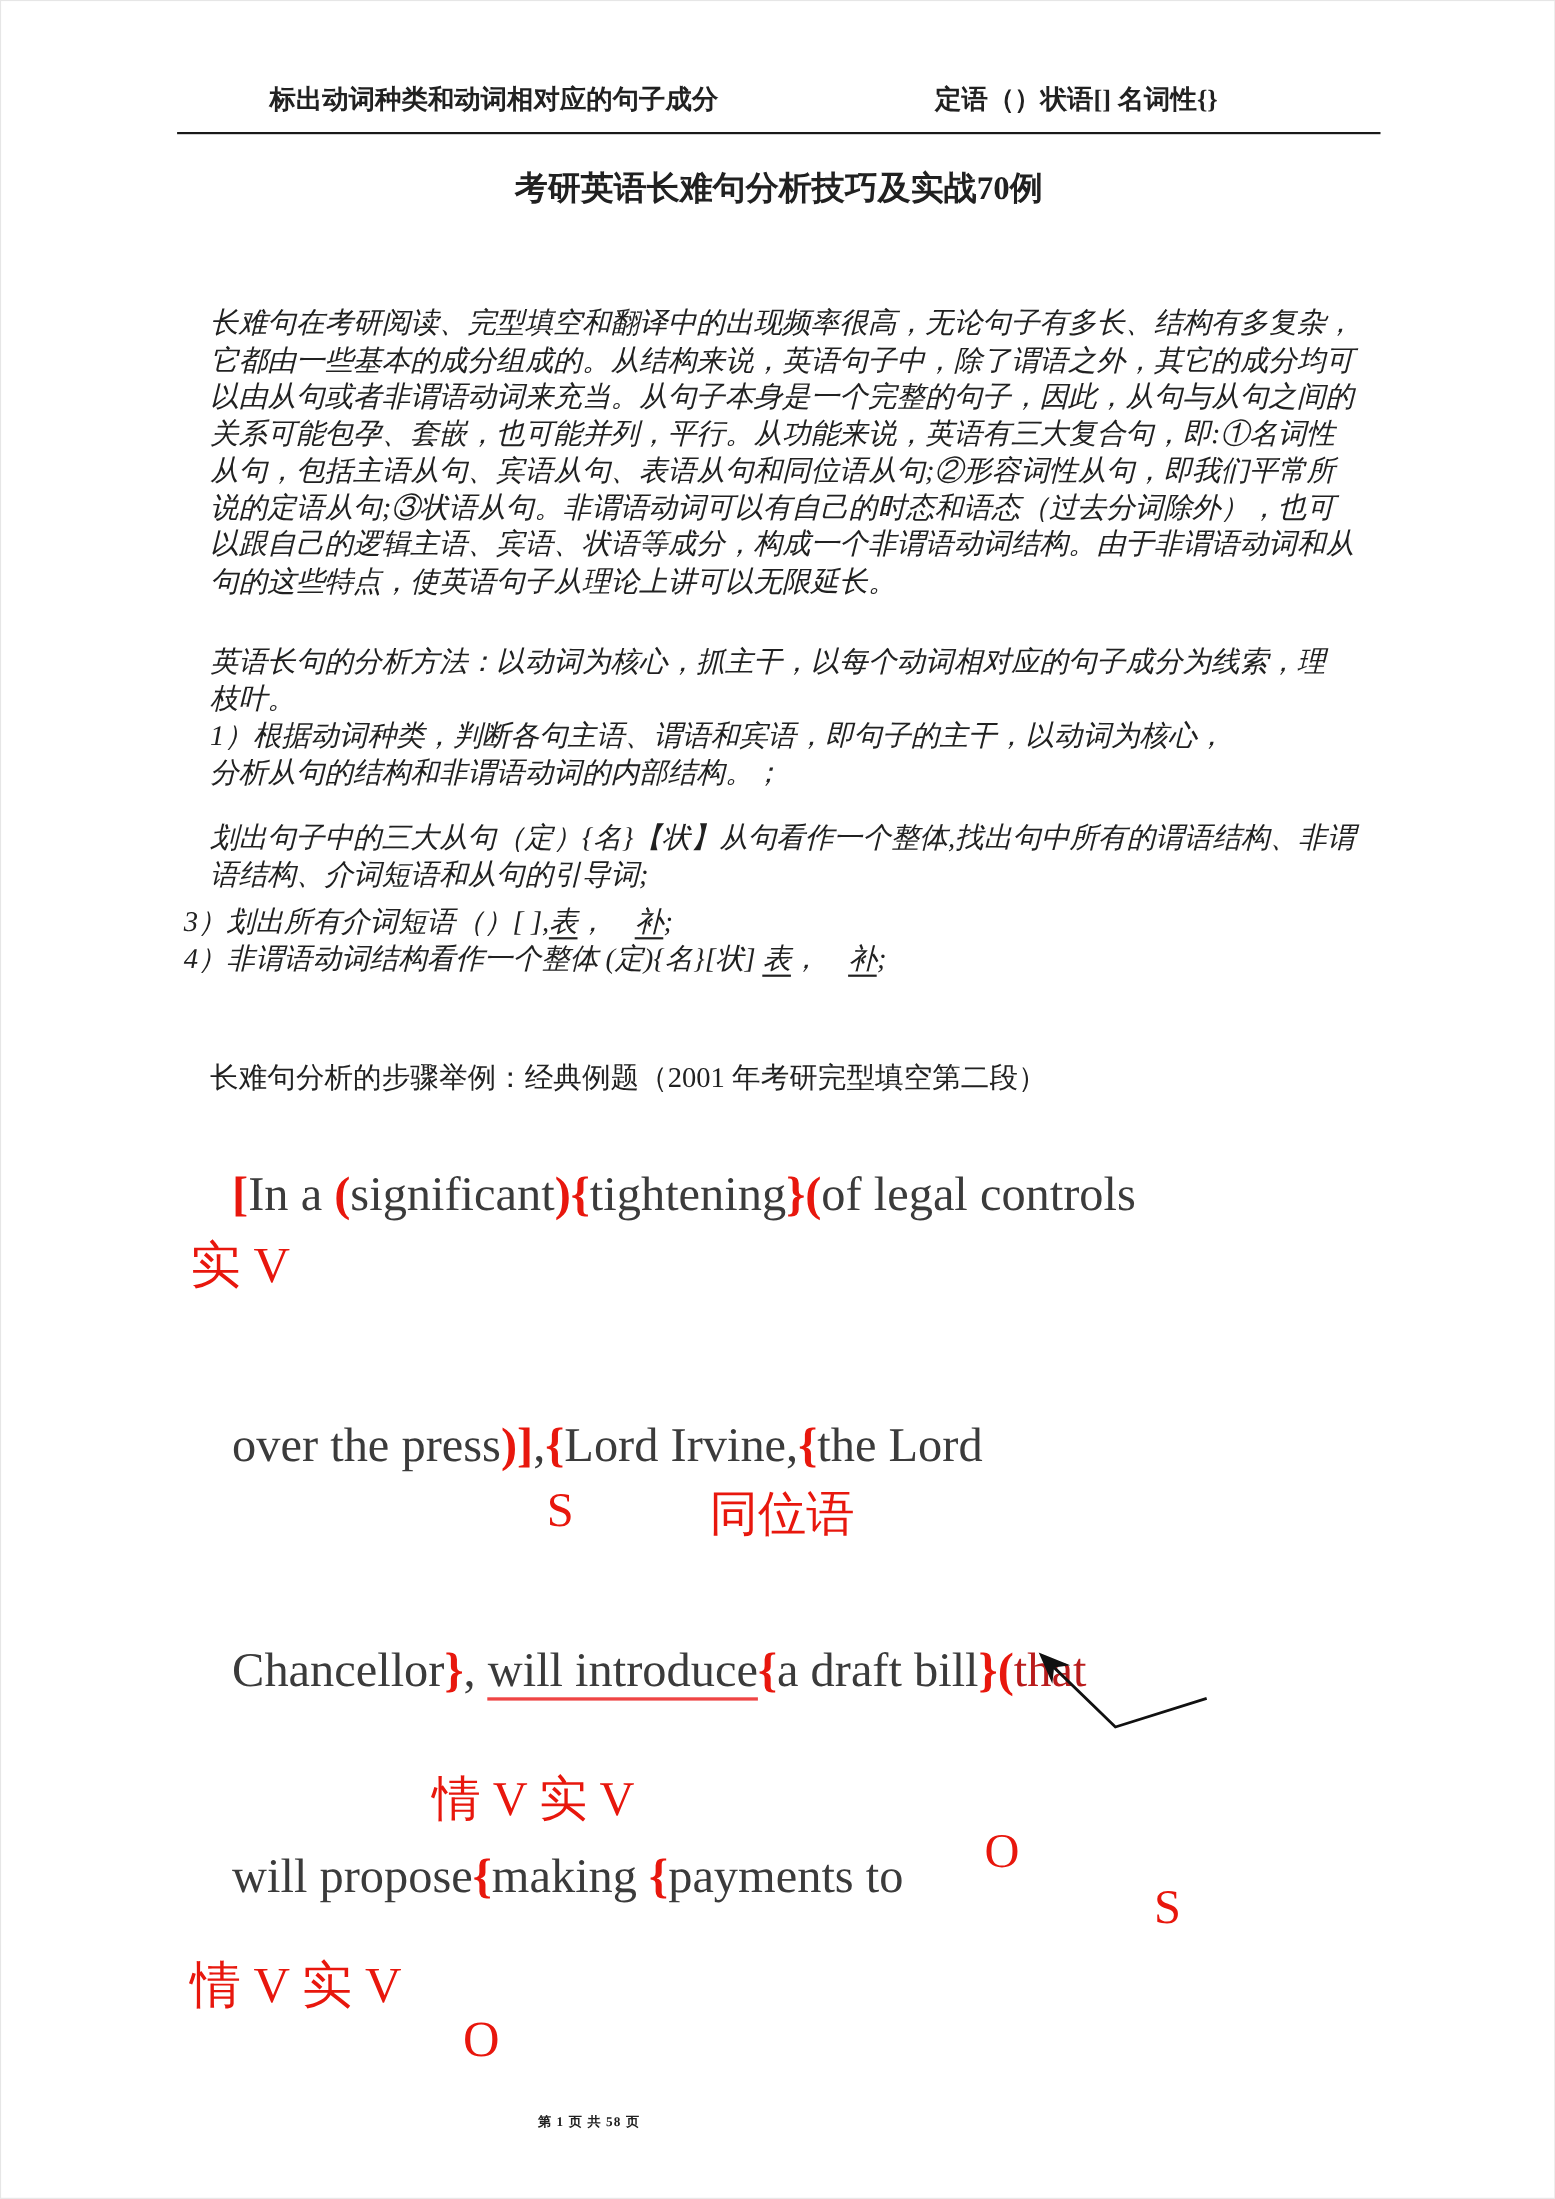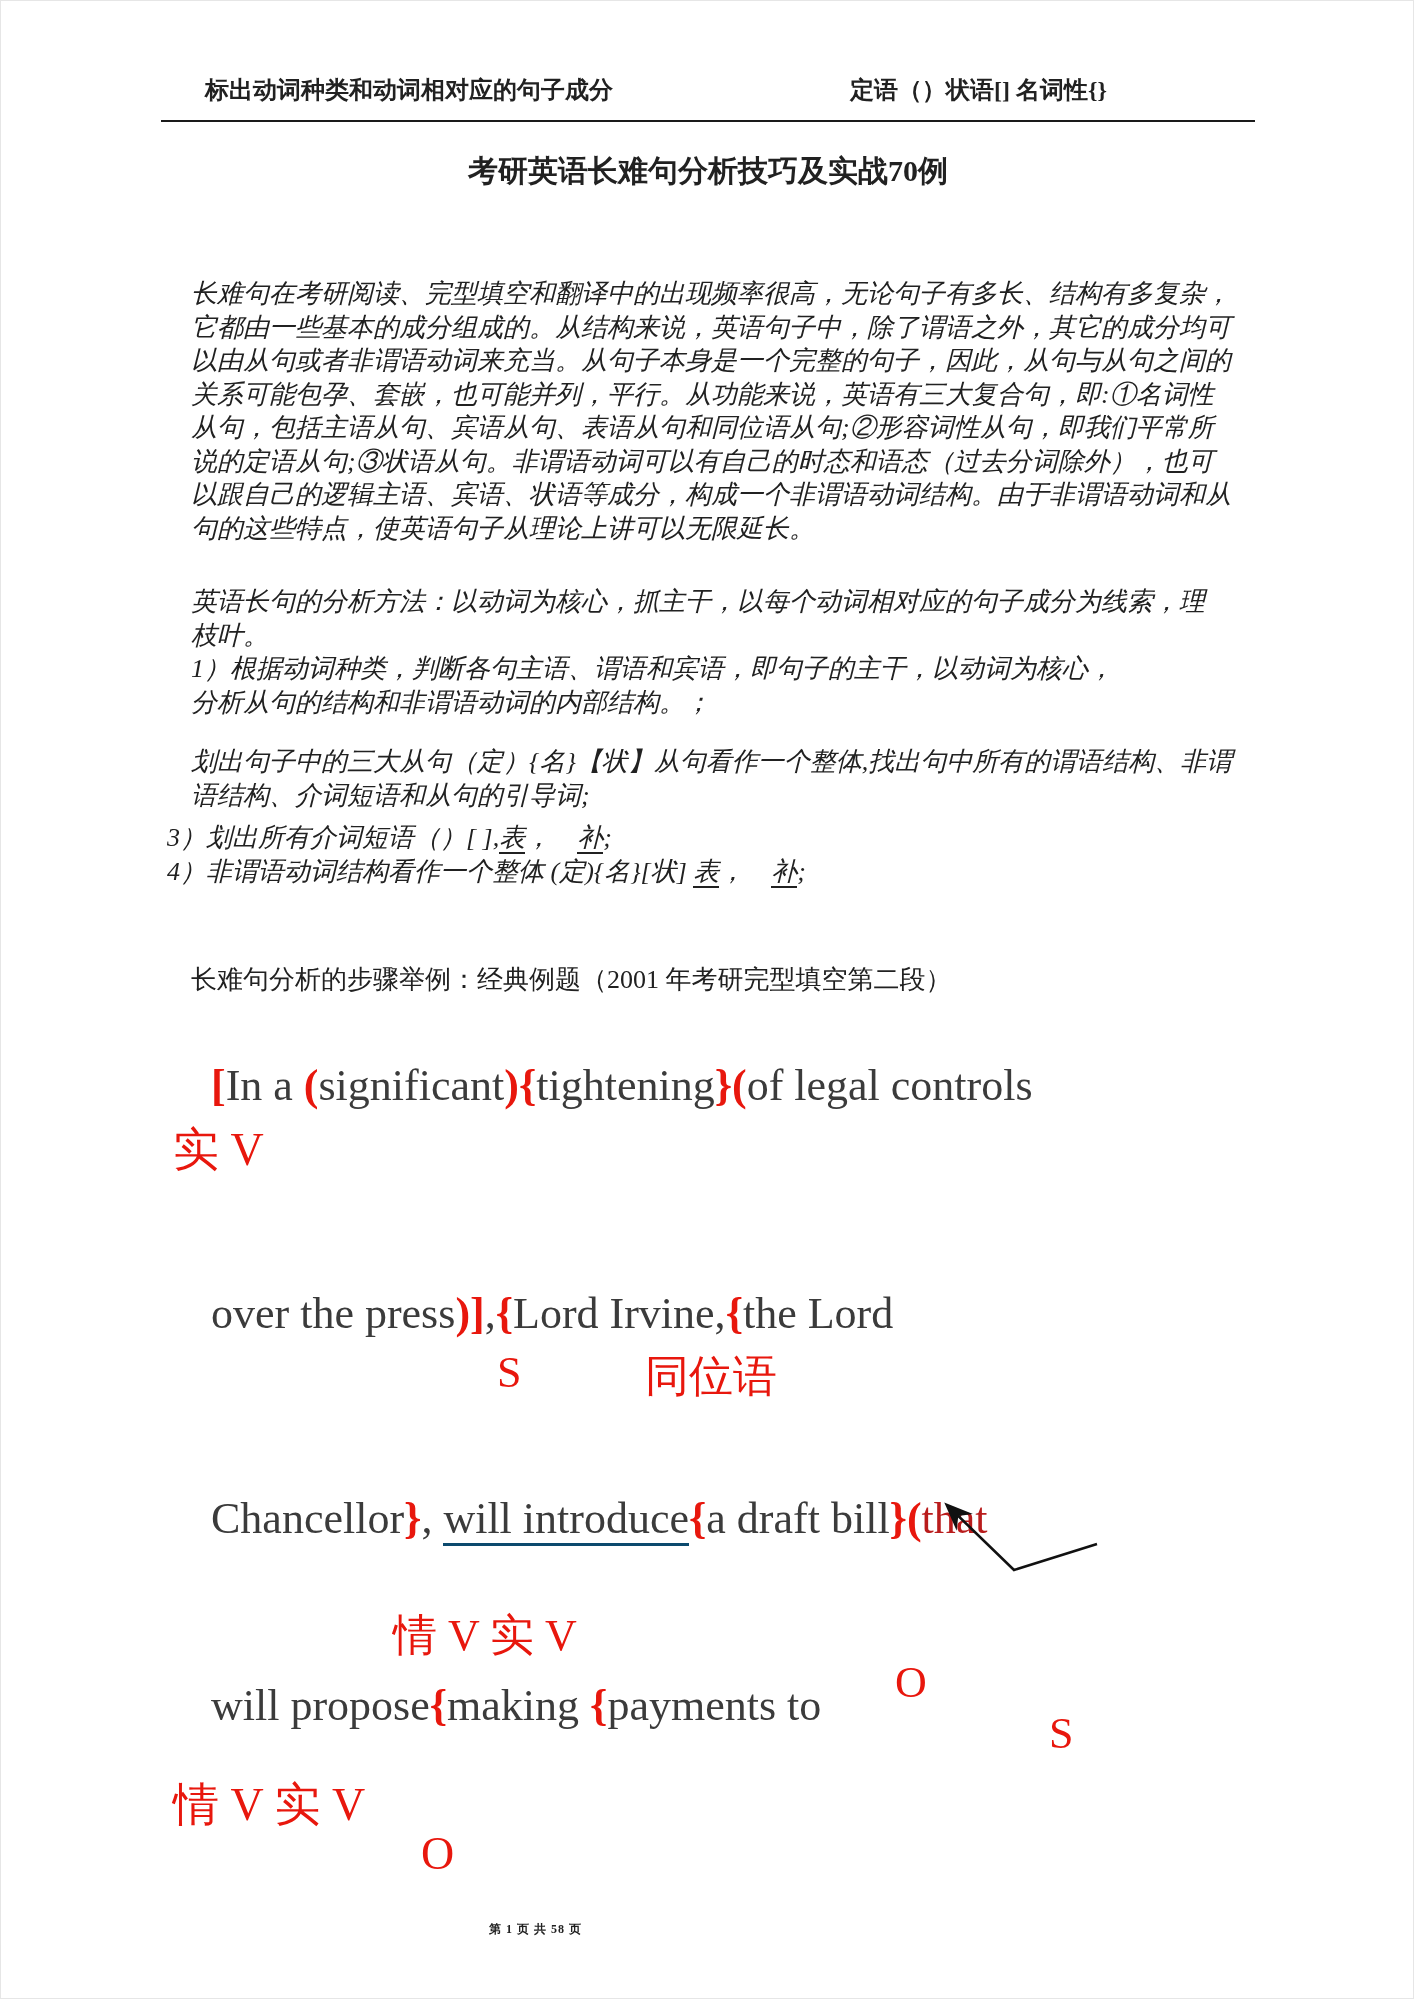--- a/index.html
+++ b/index.html
@@ -2,37 +2,37 @@
 <html><head>
 <meta charset="utf-8">
 <style>
   html,body{margin:0;padding:0;background:#fff;}
   .page{position:relative;width:1414px;height:1999px;background:#ffffff;
         font-family:"Liberation Serif","DejaVu Serif",serif;color:#212121;
         overflow:hidden;border:1px solid #e6e6e6;box-sizing:border-box;}
   .hdr{position:absolute;left:160px;top:73px;width:1094px;display:flex;
        justify-content:space-between;font-weight:bold;font-size:24px;
        border-bottom:2px solid #1a1a1a;padding-bottom:14px;}
-  .hdr .hl{margin-left:44px;}
+  .hdr .hl{margin-left:84px;}
   .hdr .hr{margin-right:148px;}
   .title{position:absolute;left:160px;top:150px;width:1094px;text-align:center;
          font-weight:bold;font-size:30px;}
   .para{position:absolute;left:190px;width:1066px;font-size:26px;line-height:33.5px;}
   .intro{top:276px;}
   .method{top:584px;}
   .steps{top:744px;}
   .ln{white-space:nowrap;font-style:italic;}
   .out{margin-left:-24px;}
   .gap{margin-top:9px;}
   .u{border-bottom:2px solid #212121;}
   .example{position:absolute;left:190px;top:961px;font-size:26px;white-space:nowrap;}
   .big{position:absolute;left:166px;font-size:44px;color:#3b3b3b;white-space:pre;text-align:center;}
   .r{color:#e8170d;font-weight:bold;}
   .red{color:#b91c1c;}
-  .bu{border-bottom:3px solid #0c4a6e;}
+  .bu{border-bottom:3px solid #ef4444;}
   .sA{top:1008px;}
   .m1{position:absolute;left:172px;top:1118px;font-size:46px;color:#e8170d;white-space:pre;}
   .sB{top:1236px;}
   .m2{position:absolute;left:0;top:1346px;width:1414px;height:60px;font-size:44px;color:#e8170d;}
   .m2 .subj{position:absolute;left:496px;}
   .m2 .appo{position:absolute;left:644px;}
   .sC{top:1441px;}
   .arrow{position:absolute;left:933px;top:1493px;}
   .m3{position:absolute;left:0;top:1554px;width:1414px;height:60px;font-size:44px;color:#e8170d;white-space:pre;}
   .m3 .verbs{position:absolute;left:392px;}

